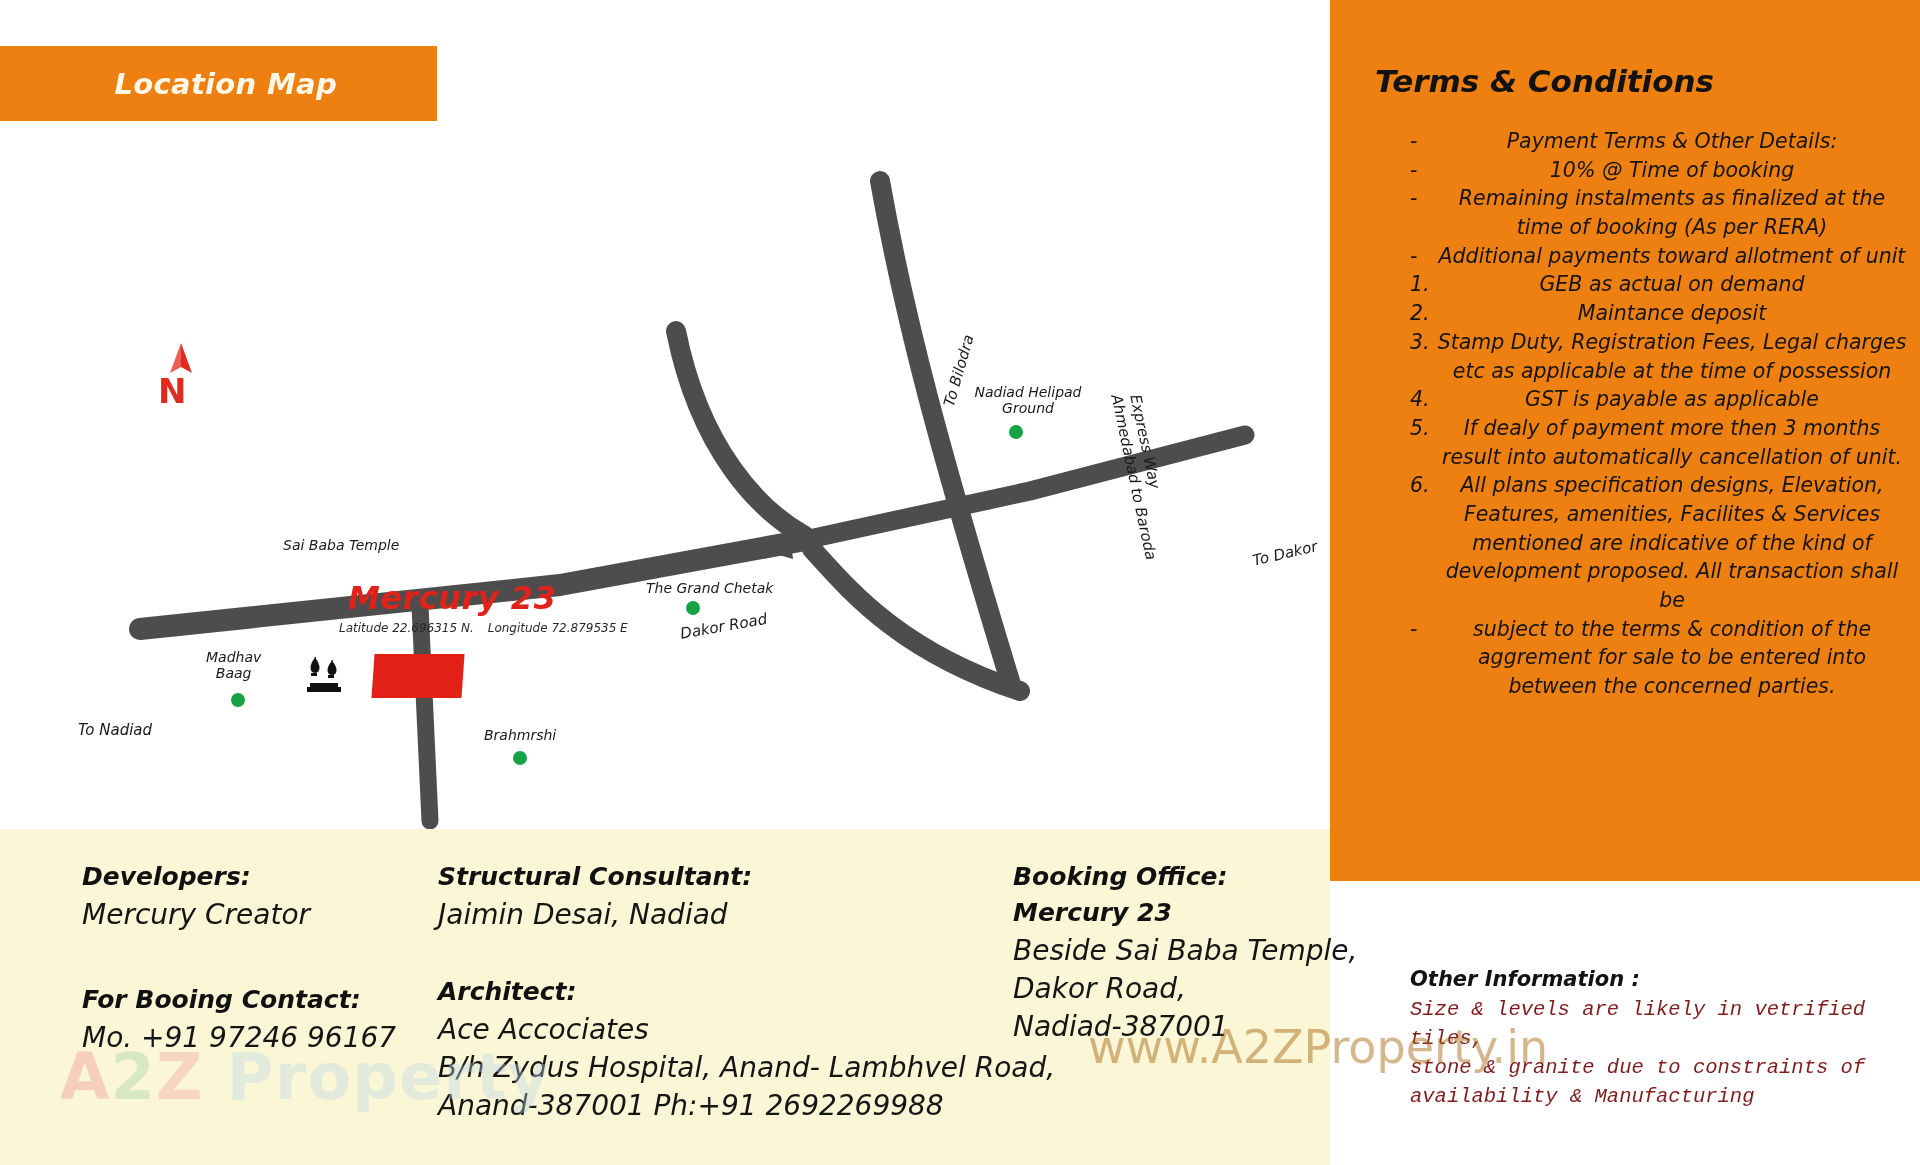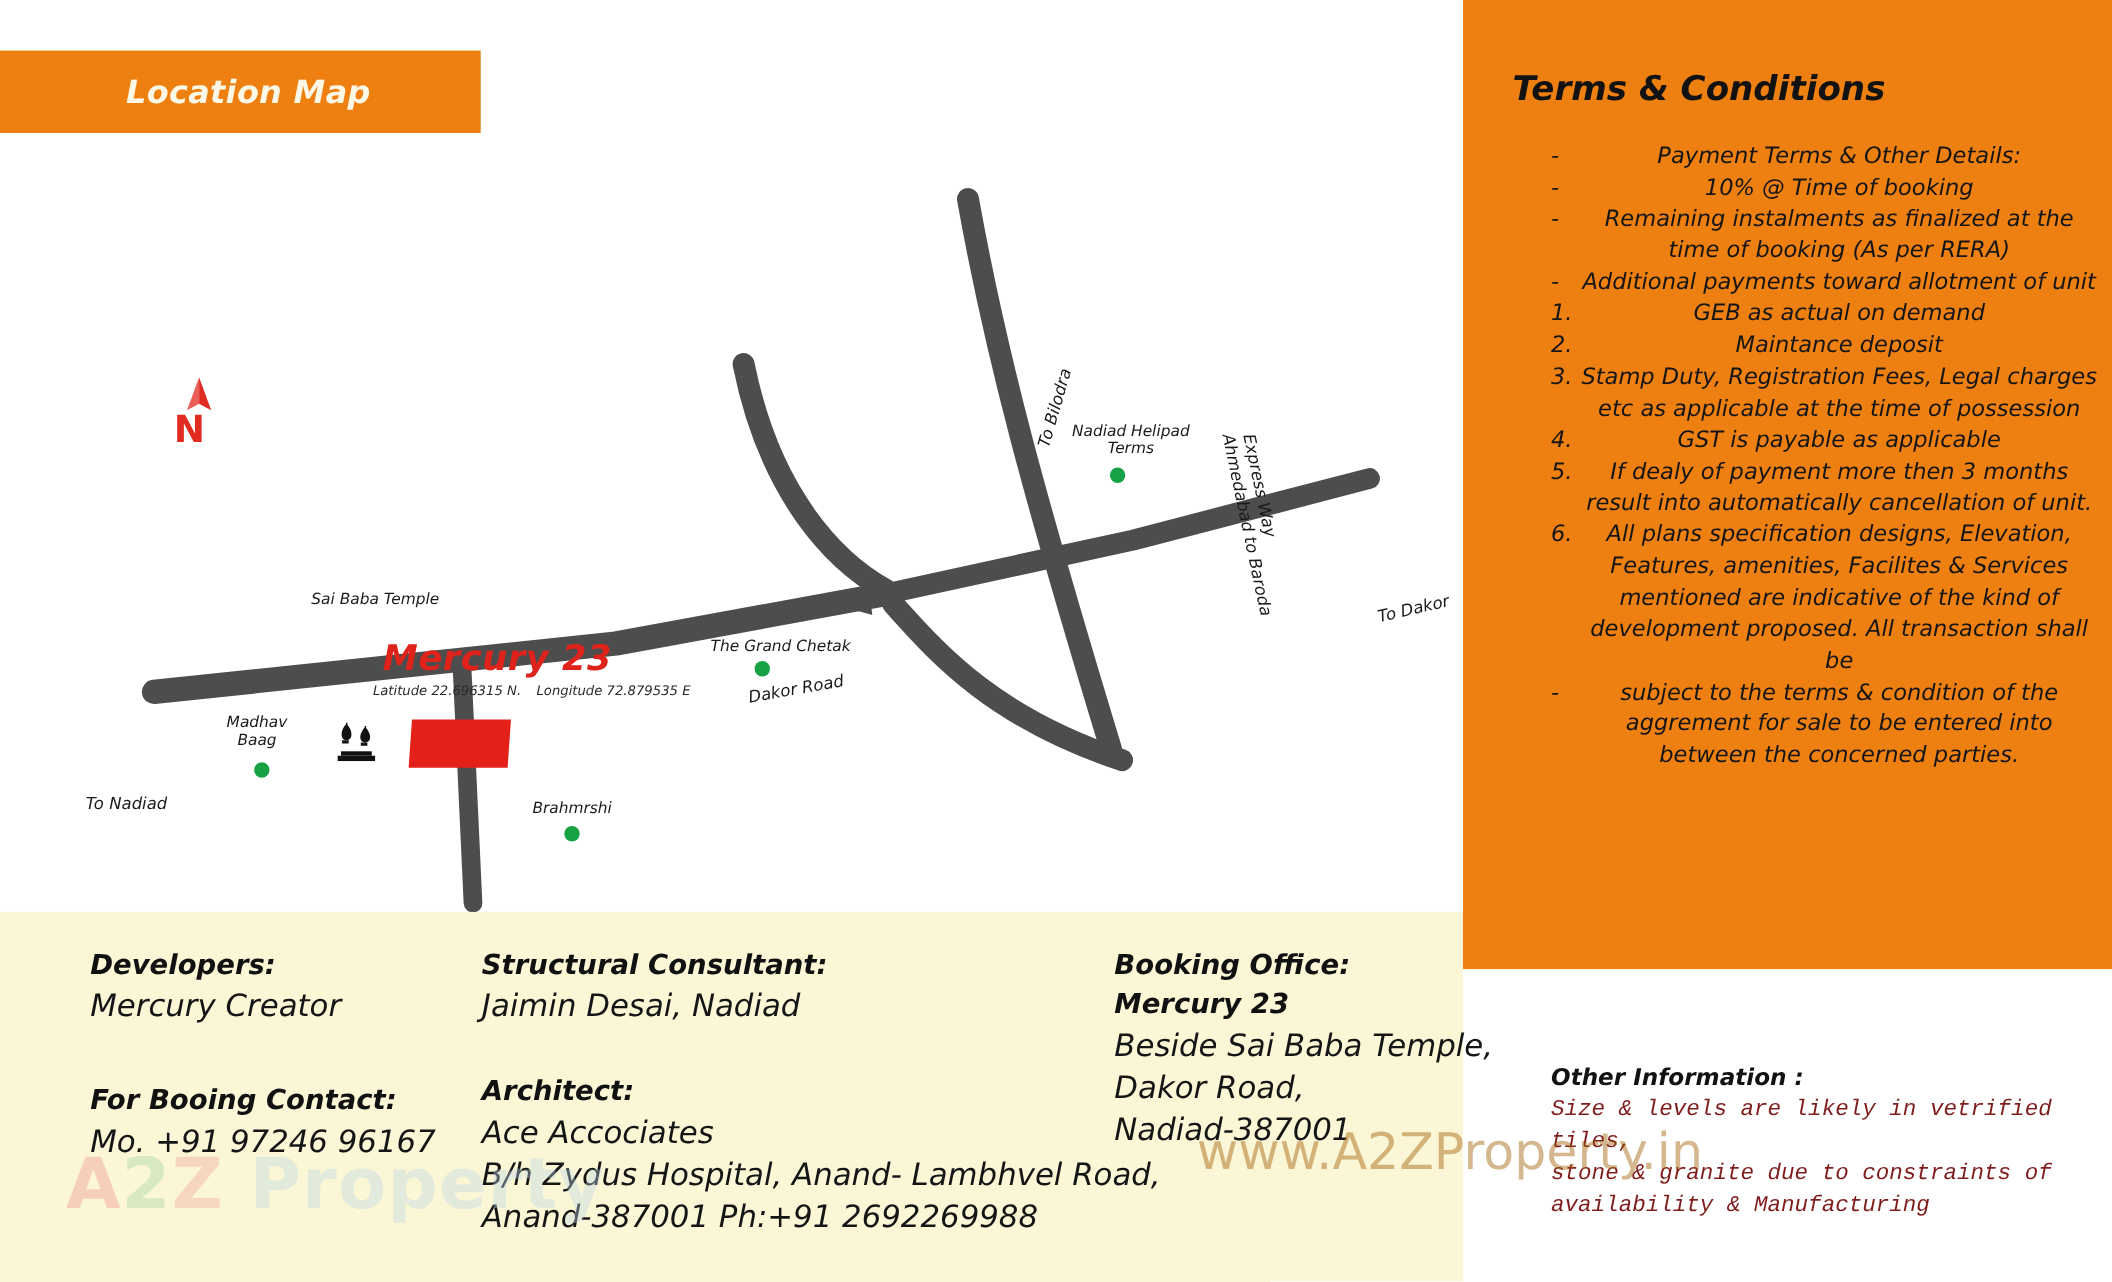--- a/index.html
+++ b/index.html
@@ -315,21 +315,21 @@
     <div class="map-label lbl-sm" style="left:283px; top:416px;">Sai Baba Temple</div>
 
     <div class="map-label lbl-sm" style="left:646px; top:459px;">The Grand Chetak</div>
     <div class="poi-dot" style="left:686px; top:480px;"></div>
 
     <div class="map-label lbl-sm" style="left:484px; top:606px;">Brahmrshi</div>
     <div class="poi-dot" style="left:513px; top:630px;"></div>
 
     <div class="map-label lbl-sm" style="left:968px; top:263px; text-align:center; width:120px;">
       <span>Nadiad Helipad</span><br>
-      <span>Terms</span>
+      <span>Ground</span>
     </div>
     <div class="poi-dot" style="left:1009px; top:304px;"></div>
   </div>
 
   <div id="info-strip"></div>
 
   <div class="info-block" id="block-developers">
     <div class="info-head">Developers:</div>
     <div class="info-line">Mercury Creator</div>
   </div>

